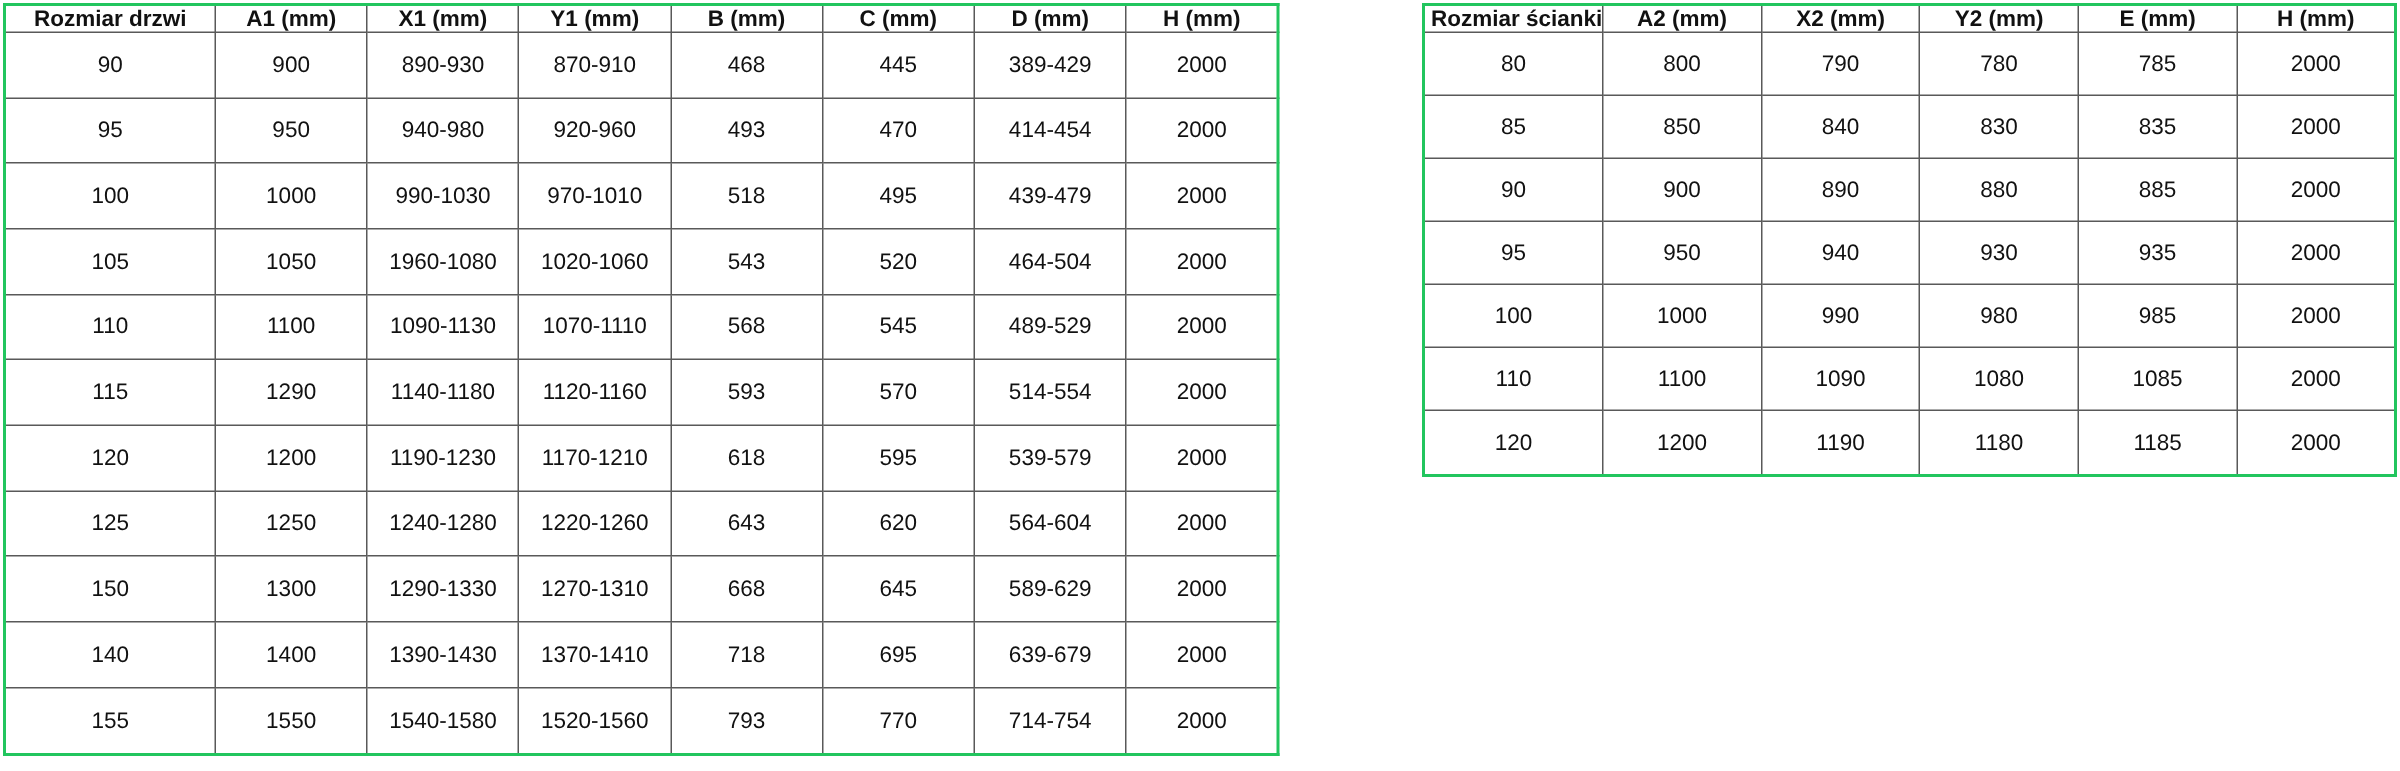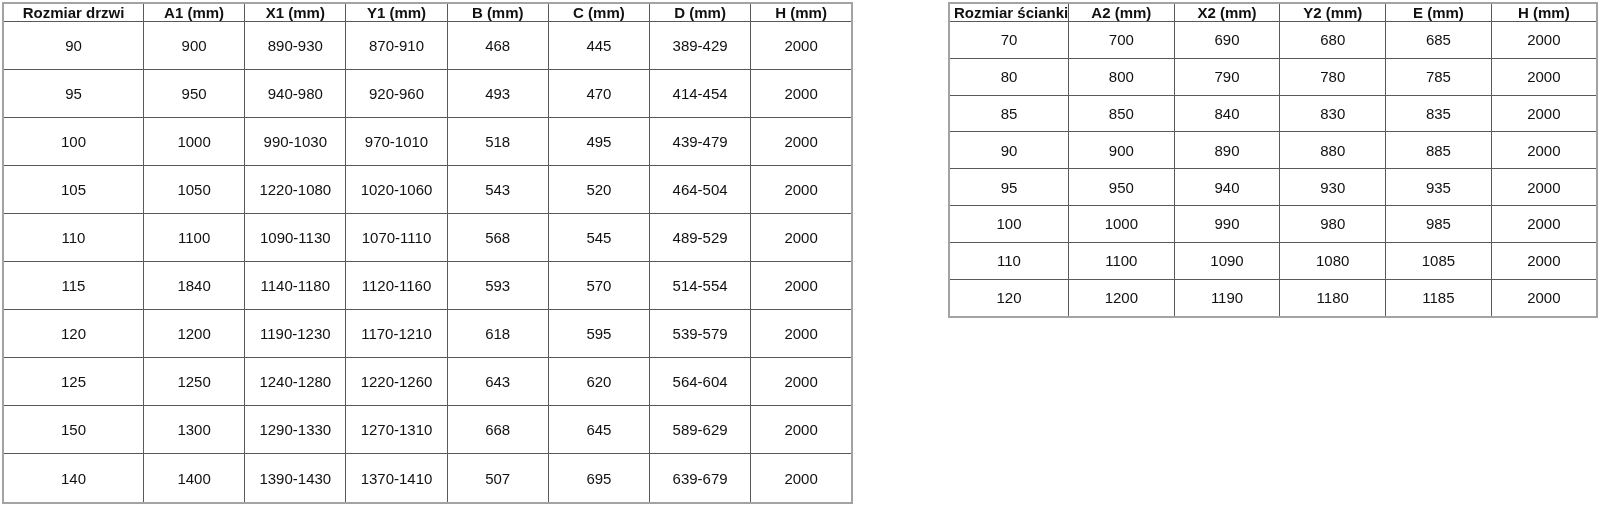--- a/index.html
+++ b/index.html
@@ -20,21 +20,21 @@
     height: 514px;
     background: #ffffff;
   }
   table.tbl {
     position: absolute;
     top: 2px;
     border-collapse: collapse;
     table-layout: fixed;
     font-size: 15px;
     color: #111111;
-    border: 2px solid #a3a3a3;
+    border: 2px solid #22c55e;
     background: #ffffff;
   }
   .tbl th, .tbl td {
     border: 1px solid #595959;
     text-align: center;
     vertical-align: middle;
     padding: 0 4px;
     white-space: nowrap;
     overflow: hidden;
     font-size: 15px;
@@ -103,40 +103,40 @@
           <td>990-1030</td>
           <td>970-1010</td>
           <td>518</td>
           <td>495</td>
           <td>439-479</td>
           <td>2000</td>
         </tr>
         <tr>
           <td>105</td>
           <td>1050</td>
-          <td>1220-1080</td>
+          <td>1960-1080</td>
           <td>1020-1060</td>
           <td>543</td>
           <td>520</td>
           <td>464-504</td>
           <td>2000</td>
         </tr>
         <tr>
           <td>110</td>
           <td>1100</td>
           <td>1090-1130</td>
           <td>1070-1110</td>
           <td>568</td>
           <td>545</td>
           <td>489-529</td>
           <td>2000</td>
         </tr>
         <tr>
           <td>115</td>
-          <td>1840</td>
+          <td>1290</td>
           <td>1140-1180</td>
           <td>1120-1160</td>
           <td>593</td>
           <td>570</td>
           <td>514-554</td>
           <td>2000</td>
         </tr>
         <tr>
           <td>120</td>
           <td>1200</td>
@@ -165,48 +165,50 @@
           <td>668</td>
           <td>645</td>
           <td>589-629</td>
           <td>2000</td>
         </tr>
         <tr>
           <td>140</td>
           <td>1400</td>
           <td>1390-1430</td>
           <td>1370-1410</td>
-          <td>507</td>
+          <td>718</td>
           <td>695</td>
           <td>639-679</td>
+          <td>2000</td>
+        </tr>
+        <tr>
+          <td>155</td>
+          <td>1550</td>
+          <td>1540-1580</td>
+          <td>1520-1560</td>
+          <td>793</td>
+          <td>770</td>
+          <td>714-754</td>
           <td>2000</td>
         </tr>
       </tbody>
     </table>
   <table id="walls-table" class="tbl">
       <thead>
         <tr>
           <th>Rozmiar ścianki</th>
           <th>A2 (mm)</th>
           <th>X2 (mm)</th>
           <th>Y2 (mm)</th>
           <th>E (mm)</th>
           <th>H (mm)</th>
         </tr>
       </thead>
       <tbody>
         <tr>
-          <td>70</td>
-          <td>700</td>
-          <td>690</td>
-          <td>680</td>
-          <td>685</td>
-          <td>2000</td>
-        </tr>
-        <tr>
           <td>80</td>
           <td>800</td>
           <td>790</td>
           <td>780</td>
           <td>785</td>
           <td>2000</td>
         </tr>
         <tr>
           <td>85</td>
           <td>850</td>

